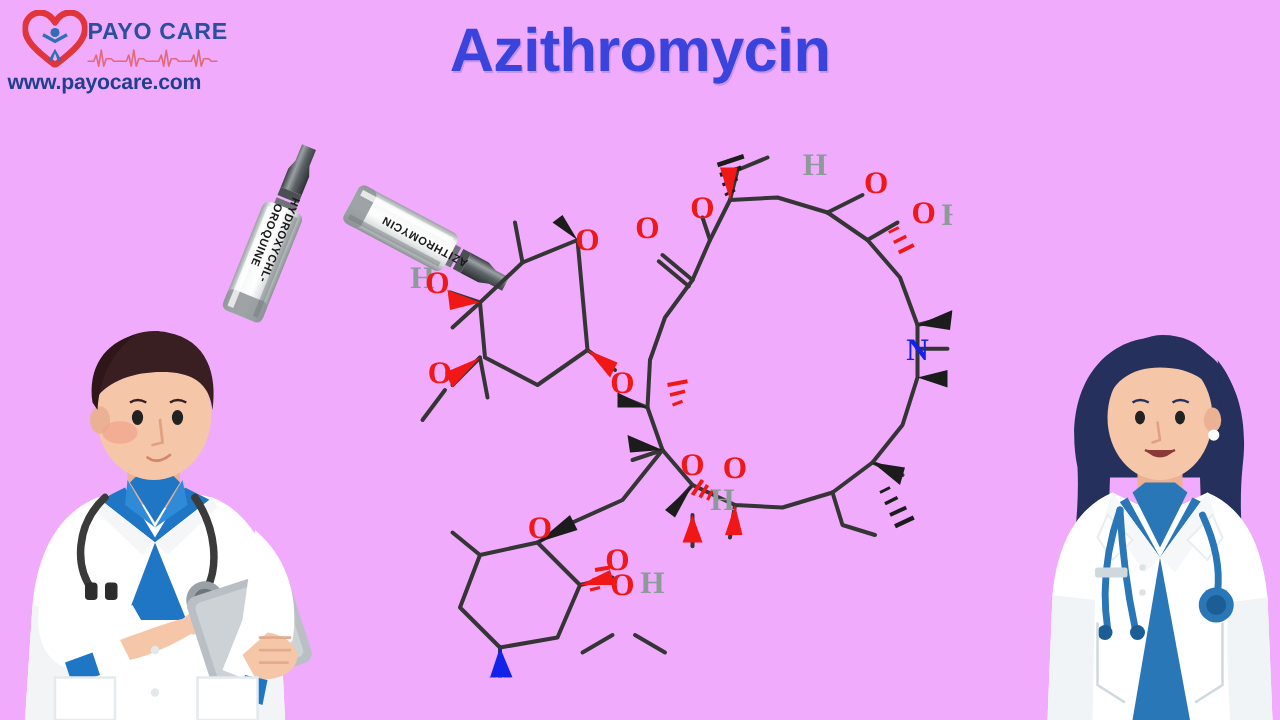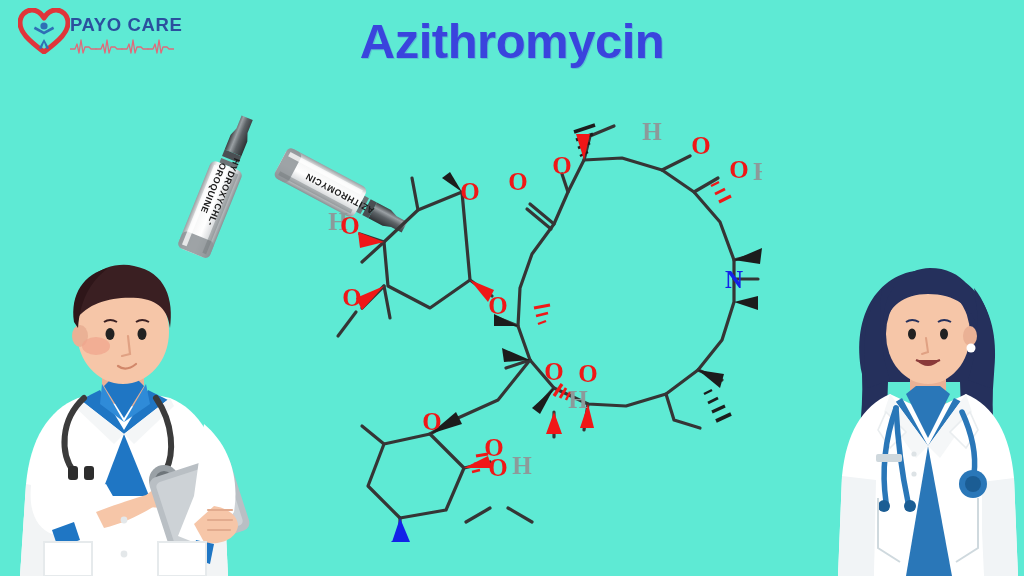--- a/index.html
+++ b/index.html
@@ -129,21 +129,21 @@
     position: absolute;
     left: 828px;
     top: 262px;
     width: 200px;
     height: 314px;
   }
 </style>
 </head>
 <body>
 
-<div id="stage" style="background: #5eead4;">
+<div id="stage" style="background: #f0abfc;">
 
   <div id="logo-block">
 
     <div id="logo-mark">
       <svg viewBox="0 0 52 46" width="52" height="46">
         <path d="M26 44 C10 32, 2 24, 2 15 C2 7, 8 2, 14 2 C19 2, 23 5, 26 10
                  C29 5, 33 2, 38 2 C44 2, 50 7, 50 15 C50 24, 42 32, 26 44 Z" fill="none" stroke="#e0353a" stroke-width="5" stroke-linejoin="round"></path>
         <g fill="#2f6fb5">
           <circle cx="26" cy="18" r="3.6"></circle>
           <path d="M26 22 L26 31 L21 40 L23.4 41.3 L26 34.5 L28.6 41.3 L31 40 L26 31 Z"></path>
@@ -159,20 +159,21 @@
         <g fill="none" stroke="#e06a7a" stroke-width="1.3" stroke-linejoin="round" stroke-linecap="round">
           <path d="M0 13 L5 13 L7 8 L9 17 L11 4 L13 17 L15 11 L19 11 L21 13 L26 13"></path>
           <path d="M26 13 L31 13 L33 8 L35 17 L37 4 L39 17 L41 11 L45 11 L47 13 L52 13"></path>
           <path d="M52 13 L57 13 L59 8 L61 17 L63 4 L65 17 L67 11 L71 11 L73 13 L78 13"></path>
           <path d="M78 13 L83 13 L85 8 L87 17 L89 4 L91 17 L93 11 L97 11 L99 13 L104 13"></path>
         </g>
       </svg>
     </div>
   </div>
 
+  <div id="site-url">www.payocare.com</div>
 
   <div id="page-title">Azithromycin</div>
 
   <div class="vial" id="vial-hydroxychloroquine">
     <svg viewBox="0 0 44 160" width="44" height="160">
       <defs>
         <linearGradient id="glassA" x1="0" y1="0" x2="1" y2="0">
           <stop offset="0%" stop-color="#9aa0a3"></stop>
           <stop offset="18%" stop-color="#f4f5f5"></stop>
           <stop offset="52%" stop-color="#ffffff"></stop>

